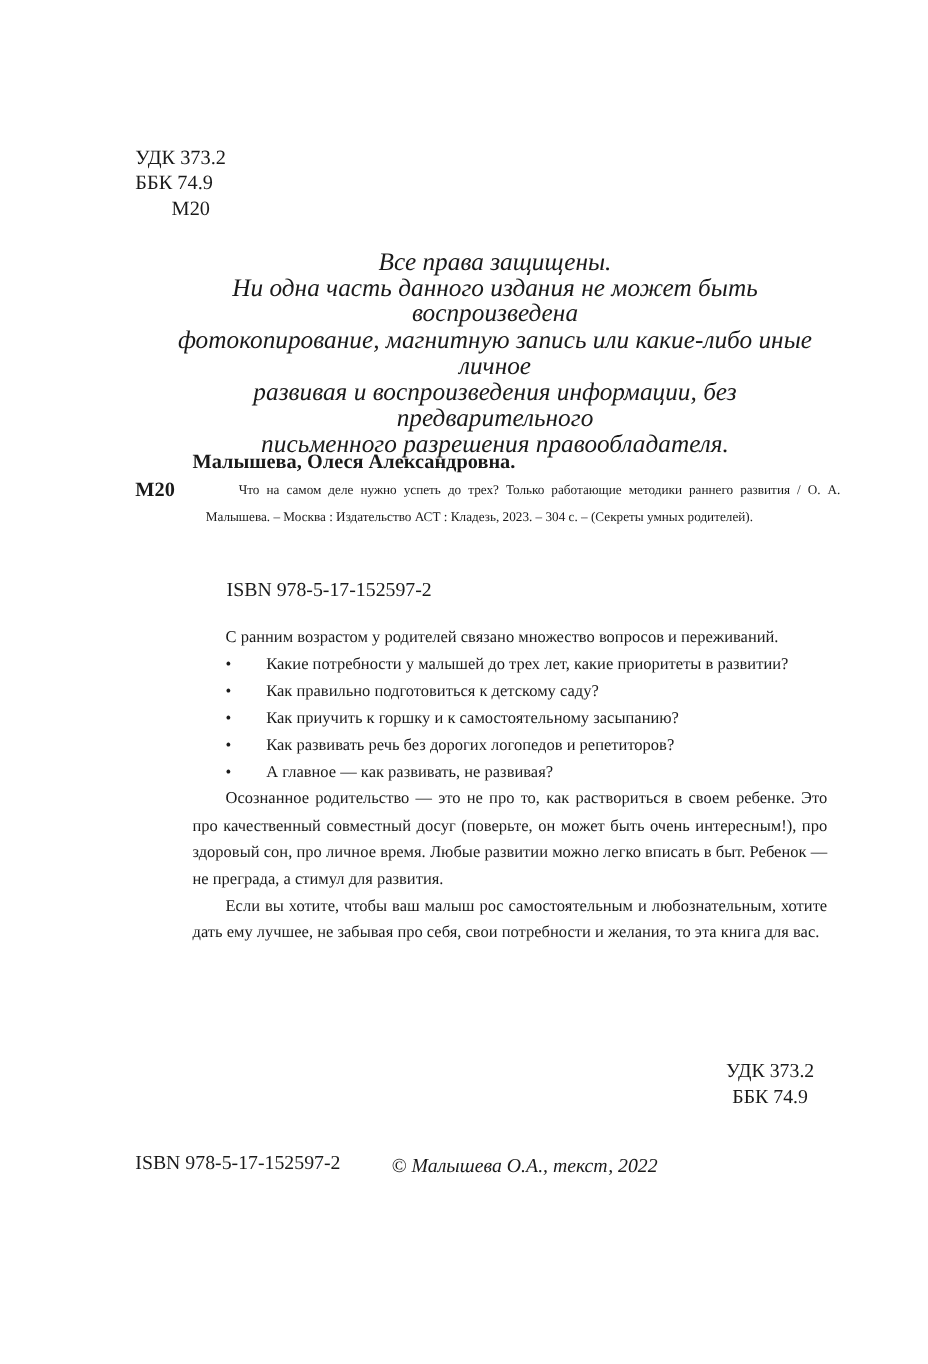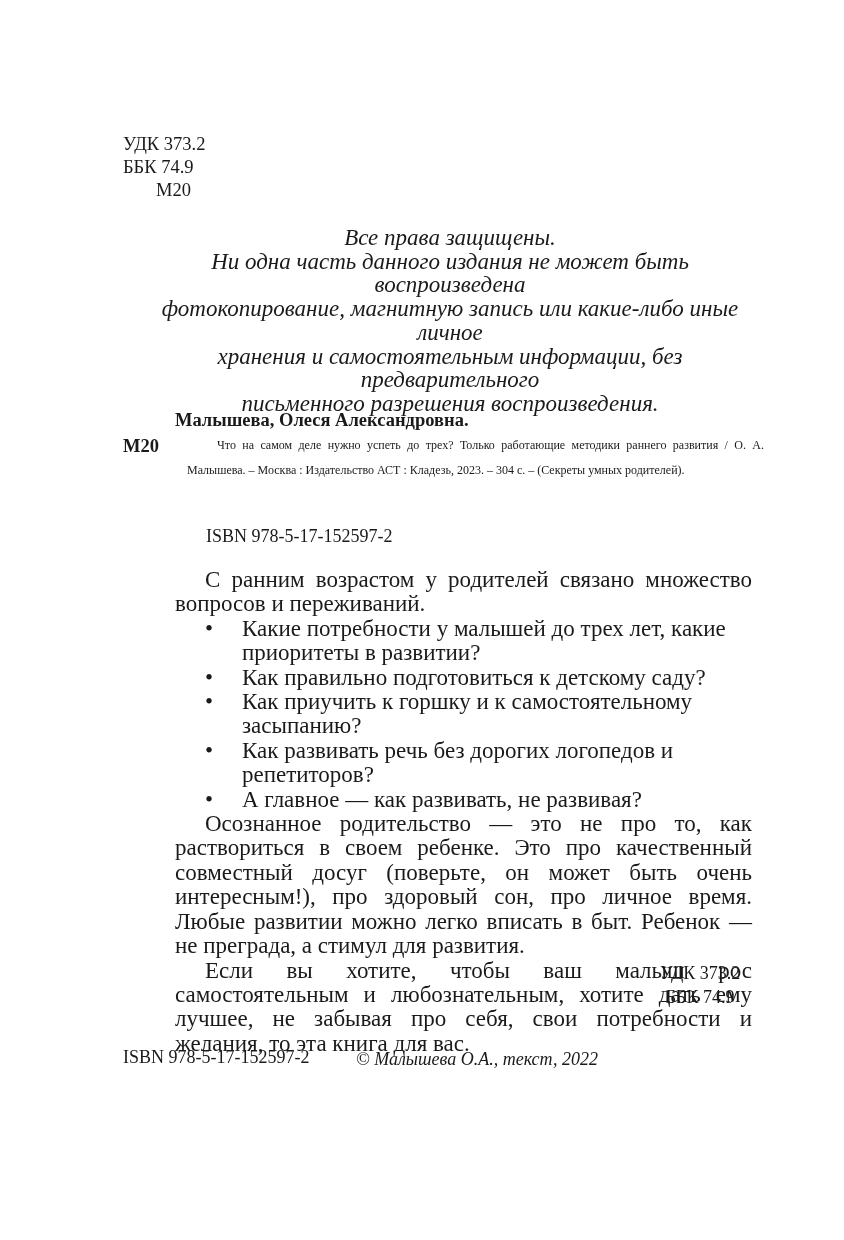--- a/index.html
+++ b/index.html
@@ -29,21 +29,21 @@
     left: 187px; width: 577px; top: 433px; white-space: normal;
     font-size: 12px; line-height: 24.5px; text-align: justify;
   }
   #biblio p { margin: 0; text-indent: 30px; }
 
   #isbn-main { left: 206px; top: 526px; font-size: 18px; }
 
   
   #annotation {
     left: 175px; width: 577px; top: 568px; white-space: normal;
-    font-size: 23px; line-height: 24.4px;
+    font-size: 15px; line-height: 24.4px;
   }
   #annotation p { margin: 0; text-align: justify; text-indent: 30px; }
   #annotation ul { list-style: none; margin: 0; padding: 0; }
   #annotation li { position: relative; padding-left: 67px; text-align: left; }
   #annotation li .bullet { position: absolute; left: 30px; top: 0; }
 
   #bottom-codes { left: 660px; top: 961px; text-align: center; font-size: 18px; line-height: 24.4px; }
 
   
   #isbn-foot { left: 123px; top: 1047px; font-size: 18px; }
@@ -55,22 +55,22 @@
 <div class="abs f18" id="top-class">
   <div>УДК 373.2</div>
   <div>ББК 74.9</div>
   <div class="m20">М20</div>
 </div>
 
 <div class="abs" id="rights">
   <div>Все права защищены.</div>
   <div>Ни одна часть данного издания не может быть воспроизведена</div>
   <div>фотокопирование, магнитную запись или какие-либо иные личное</div>
-  <div>хранения и самостоятельным информации, без предварительного</div>
-  <div>письменного разрешения воспроизведения.</div>
+  <div>развивая и воспроизведения информации, без предварительного</div>
+  <div>письменного разрешения правообладателя.</div>
 </div>
 
 <div class="abs" id="author">Малышева, Олеся Александровна.</div>
 <div class="abs" id="code-m20">М20</div>
 <div class="abs" id="biblio">
   <p>Что на самом деле нужно успеть до трех? Только работающие методики раннего развития / О. А. Малышева. – Москва : Издательство АСТ : Кладезь, 2023. – 304 с. – (Секреты умных родителей).</p>
 </div>
 
 <div class="abs" id="isbn-main">ISBN 978-5-17-152597-2</div>
 

